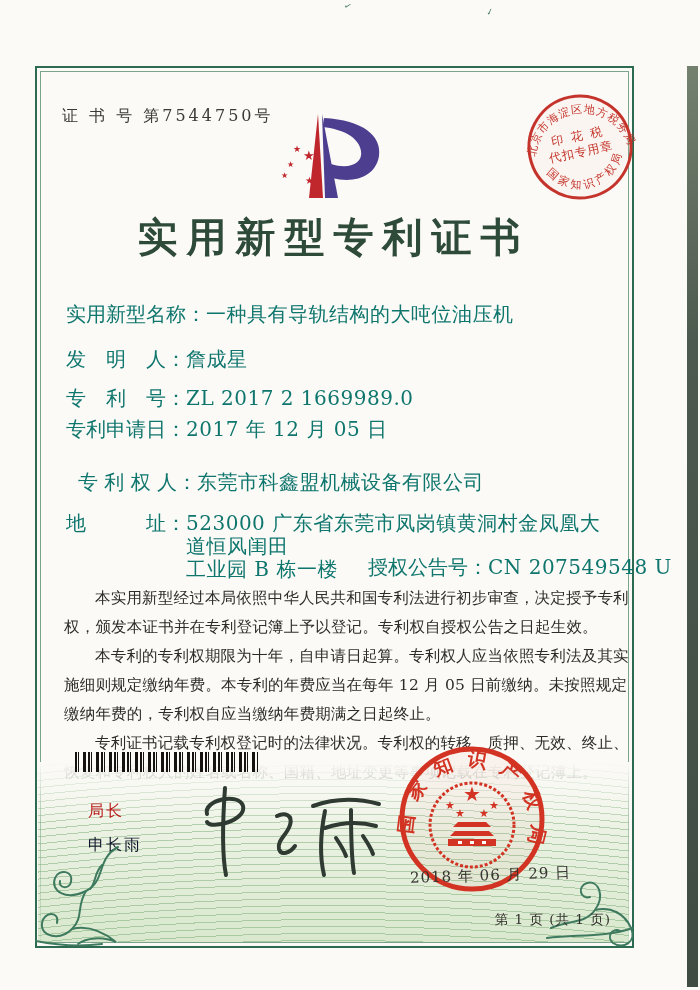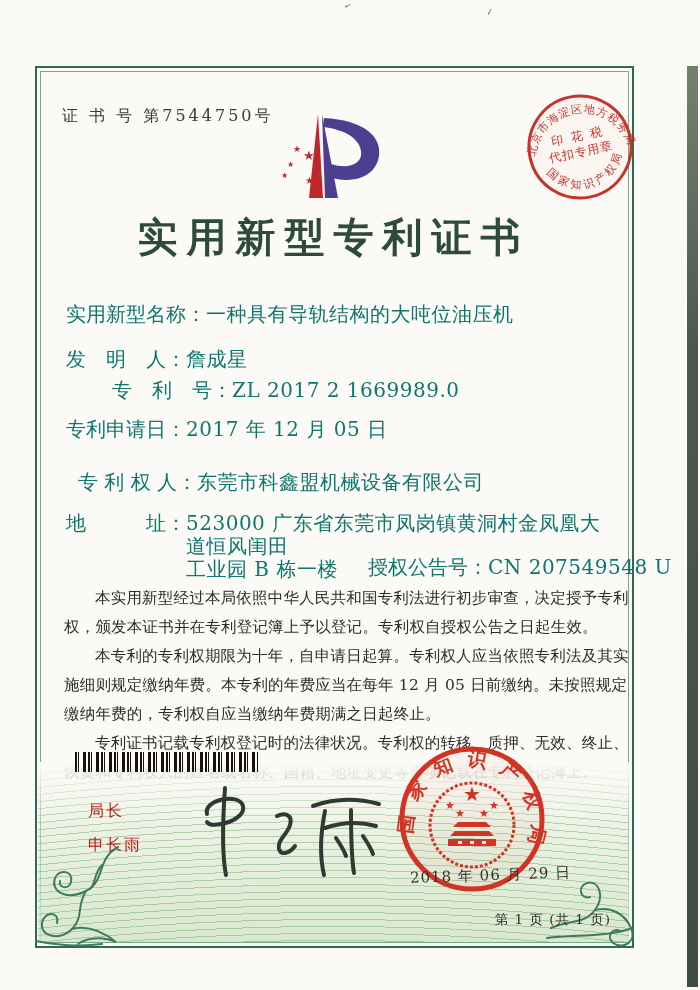--- a/index.html
+++ b/index.html
@@ -38,21 +38,21 @@
         rgba(120,170,115,0) 0 5px, rgba(120,170,115,0.5) 5px 6px, rgba(120,170,115,0) 6px 7px),
       linear-gradient(to bottom, rgba(235,243,227,0.25) 0%, rgba(213,230,201,0.9) 100%);}
   
   .barcode{position:absolute;left:75px;top:752px;width:183px;height:20px;
     background:repeating-linear-gradient(90deg,
       #15120f 0 2px, transparent 2px 3px,
       #15120f 3px 4px, transparent 4px 8px,
       #15120f 8px 11px, transparent 11px 13px);}
   .signer-title{position:absolute;left:88px;top:801px;font-size:16px;color:#b91c1c;letter-spacing:2px;
     font-family:Liberation Serif, serif;}
-  .signer-name{position:absolute;left:88px;top:835px;font-size:16px;color:#b91c1c;letter-spacing:2px;
+  .signer-name{position:absolute;left:88px;top:835px;font-size:16px;color:#0f172a;letter-spacing:2px;
     font-family:"DejaVu Sans","Liberation Sans",sans-serif;}
   .signature{position:absolute;left:185px;top:778px;}
   .seal{position:absolute;left:396px;top:743px;}
   .seal-date{position:absolute;left:410px;top:866px;font-size:15px;color:#35332f;letter-spacing:1px;
     transform:rotate(-2deg);z-index:6;}
   .tax-stamp{position:absolute;left:519px;top:86px;transform:rotate(-12deg);z-index:5;}
   .flourish{position:absolute;z-index:4;}
   .footer{position:absolute;left:14px;top:911px;width:597px;text-align:right;
     font-size:13.5px;color:#33312d;letter-spacing:1px;z-index:5;}
   svg text{font-family:"DejaVu Serif","Liberation Serif",serif;}
@@ -103,21 +103,21 @@
   </svg>
 
   <div class="title">实用新型专利证书</div>
 
   <div class="row" style="left:66px;top:303px;">
     <span class="lbl">实用新型名称：</span><span class="val">一种具有导轨结构的大吨位油压机</span>
   </div>
   <div class="row" style="left:66px;top:348px;">
     <span class="lbl">发　明　人：</span><span class="val">詹成星</span>
   </div>
-  <div class="row" style="left:66px;top:379px;margin-left:46px;">
+  <div class="row" style="left:66px;top:387px;">
     <span class="lbl">专　利　号：</span><span class="val">ZL 2017 2 1669989.0</span>
   </div>
   <div class="row" style="left:66px;top:418px;">
     <span class="lbl">专利申请日：</span><span class="val">2017 年 12 月 05 日</span>
   </div>
   <div class="row" style="left:78px;top:471px;">
     <span class="lbl">专 利 权 人：</span><span class="val">东莞市科鑫盟机械设备有限公司</span>
   </div>
   <div class="row" style="left:66px;top:512px;">
     <span class="lbl">地　　　址：</span><span class="val">523000 广东省东莞市凤岗镇黄洞村金凤凰大道恒风闺田

